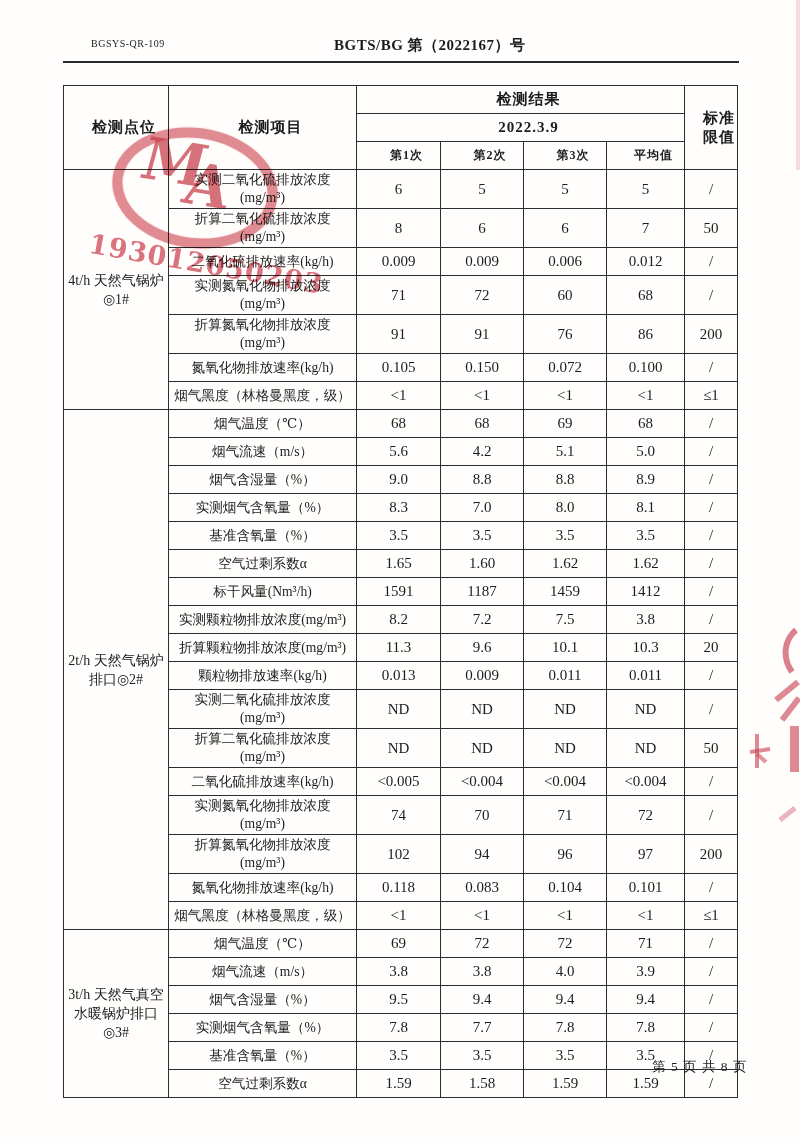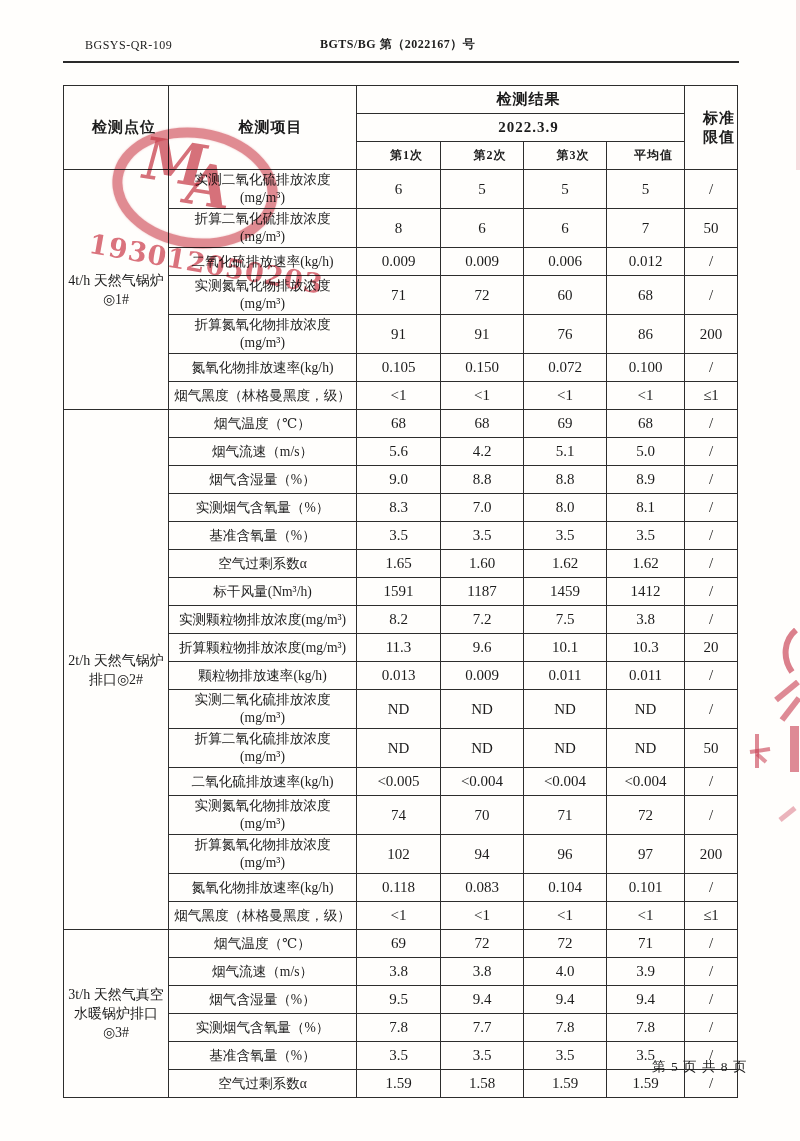--- a/index.html
+++ b/index.html
@@ -6,22 +6,22 @@
   .page{
     position:relative;
     width:800px;height:1141px;
     margin:0 auto;
     background:#fffefc;
     font-family:"Liberation Serif","DejaVu Serif",serif;
     color:#1c1c1c;
     overflow:hidden;
   }
   
-  .doc-code{position:absolute;left:85px;top:38px;font-size:12px;letter-spacing:.5px;}
-  .report-no{position:absolute;left:320px;top:36px;font-size:12px;font-weight:bold;letter-spacing:.5px;}
+  .doc-code{position:absolute;left:91px;top:38px;font-size:10px;letter-spacing:.5px;}
+  .report-no{position:absolute;left:334px;top:36px;font-size:15px;font-weight:bold;letter-spacing:.5px;}
   .head-rule{position:absolute;left:63px;top:61px;width:676px;height:2px;background:#2a2a2a;}
   
   table.results{
     position:absolute;left:63px;top:85px;
     border-collapse:collapse;table-layout:fixed;
     width:674px;
   }
   table.results td,table.results th{
     border:1px solid #2d2d2d;
     text-align:center;vertical-align:middle;

